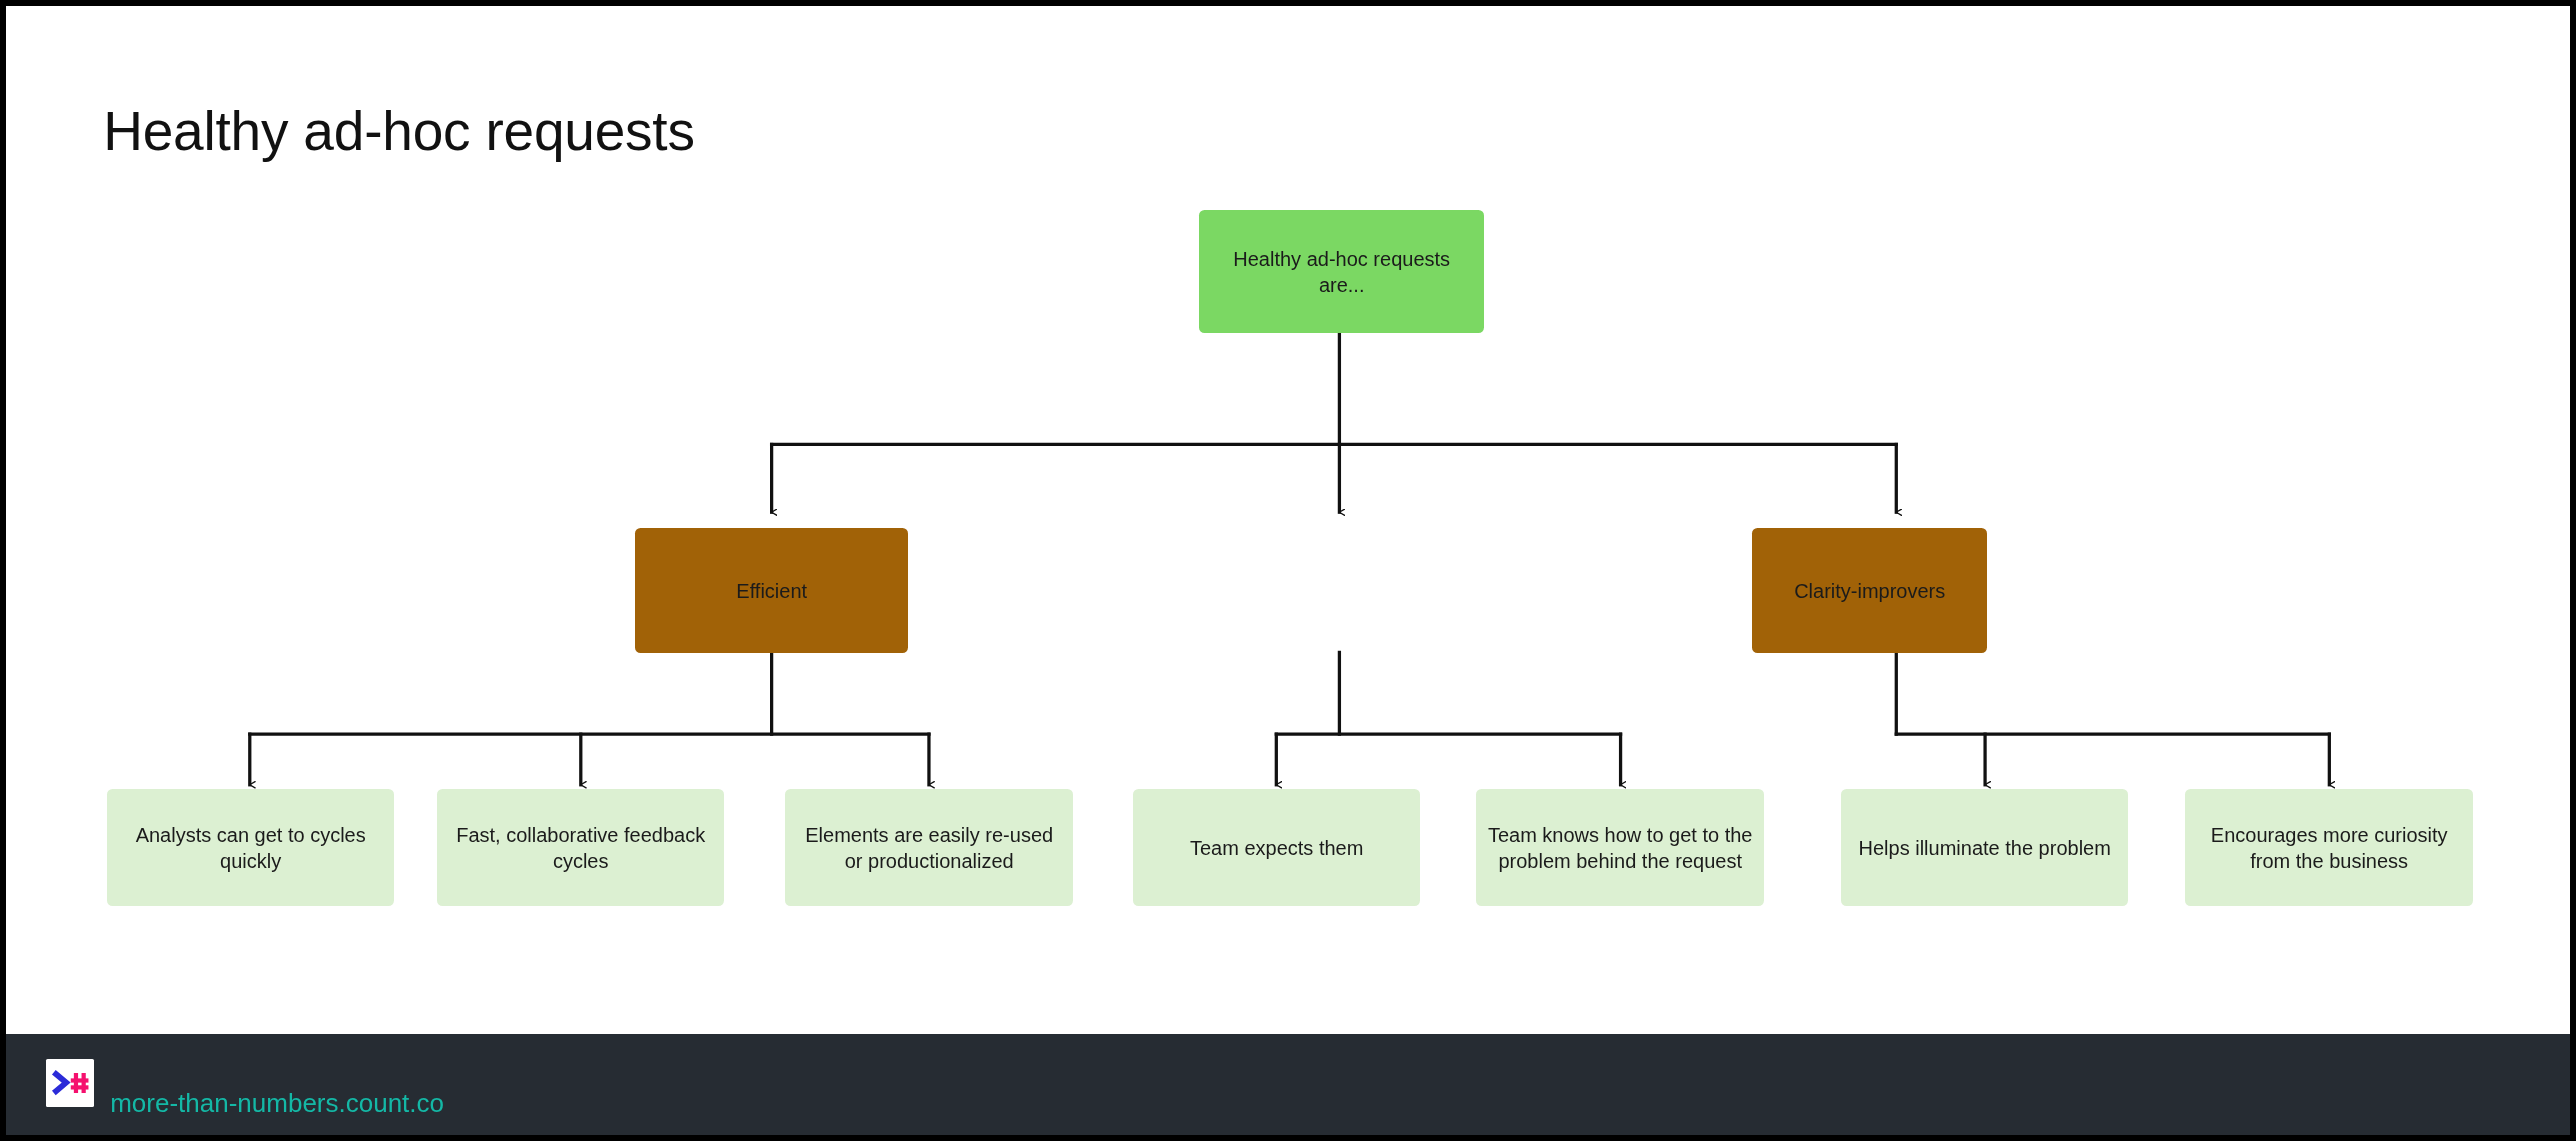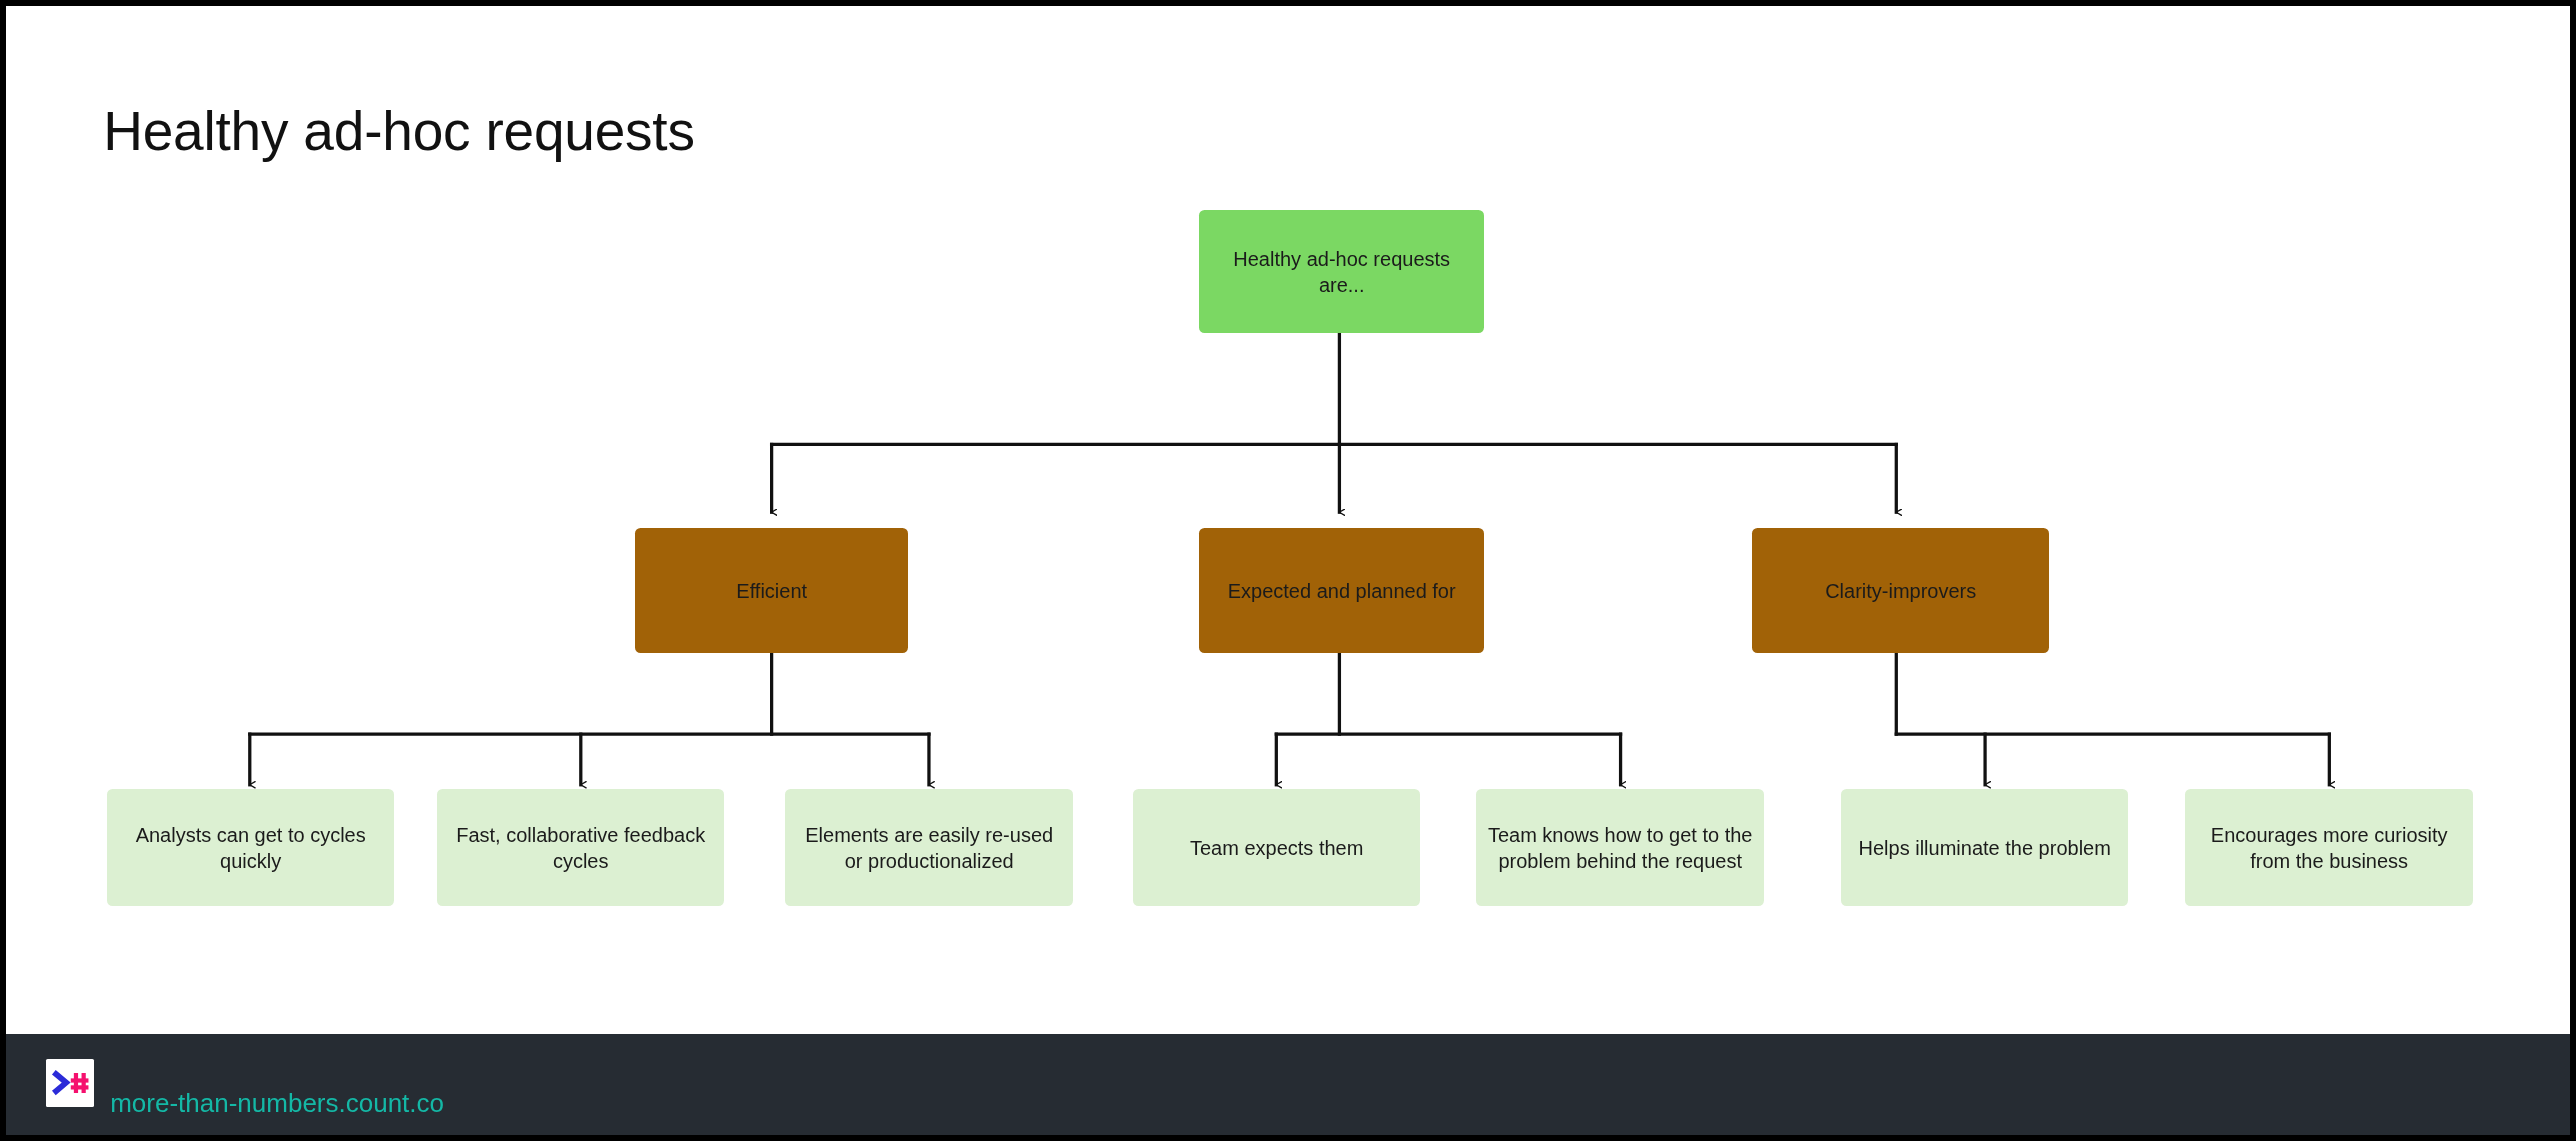--- a/index.html
+++ b/index.html
@@ -164,23 +164,22 @@
           <path d="M2427,935 L2983,935"></path>
           <path d="M2541,935 L2541,1000" marker-end="url(#arrow)"></path>
           <path d="M2983,935 L2983,1000" marker-end="url(#arrow)"></path>
         </g>
       </svg>
 
       <div class="node node-root" style="left:1193px; top:204px; width:285px; height:123px;">Healthy ad-hoc requests are...</div>
 
       <div class="node node-branch" style="left:629px; top:522px; width:273px; height:125px;">Efficient</div>
 
-      <div class="node node-branch" style="left:1193px; top:522px; width:285px; height:125px;">Expected and planned for</div>
-
-      <div class="node node-branch" style="left:1746px; top:522px; width:297px; height:125px;">Clarity-improvers</div>
+
+      <div class="node node-branch" style="left:1746px; top:522px; width:235px; height:125px;">Clarity-improvers</div>
 
       <div class="node node-leaf" style="left:101px; top:783px; width:287px; height:117px;">Analysts can get to cycles quickly</div>
 
       <div class="node node-leaf" style="left:431px; top:783px; width:287px; height:117px;text-align:center;">Fast, collaborative feedback cycles</div>
 
       <div class="node node-leaf" style="left:779px; top:783px; width:288px; height:117px;">Elements are easily re-used or productionalized</div>
 
       <div class="node node-leaf" style="left:1127px; top:783px; width:287px; height:117px;">Team expects them</div>
 
       <div class="node node-leaf" style="left:1470px; top:783px; width:288px; height:117px;">Team knows how to get to the problem behind the request</div>

